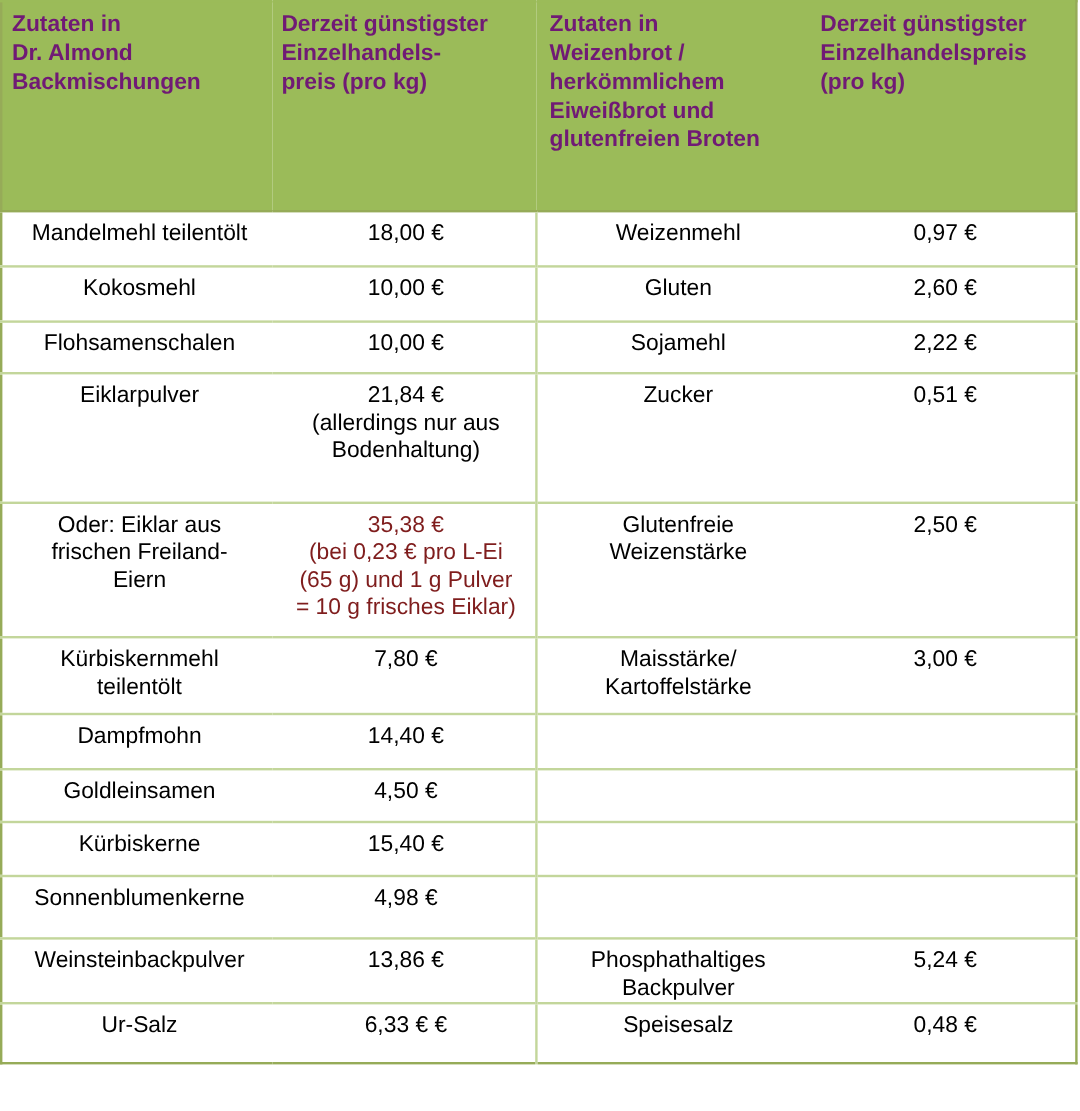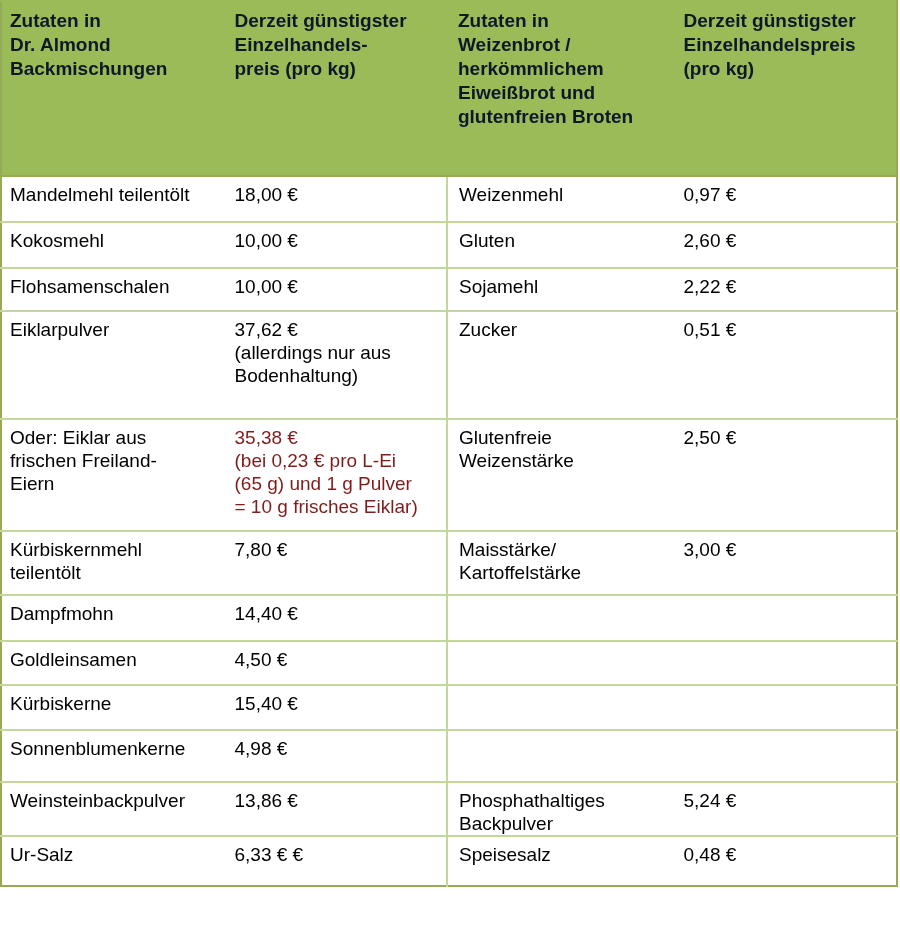--- a/index.html
+++ b/index.html
@@ -17,39 +17,39 @@
   table.price-table {
     width: 898px;
     table-layout: fixed;
     border-collapse: collapse;
     border: 2px solid #96ab58;
     border-top: 2px solid #9bbb59;
   }
   
   thead th {
     background: #9bbb59;
-    color: #0f172a;
+    color: #701a75;
     font-weight: bold;
     font-size: 19px;
     line-height: 24px;
     text-align: left;
     vertical-align: top;
     padding: 7px 4px 0 8px;
     white-space: pre-line;
     border-bottom: 2px solid #96ab58;
   }
   thead tr { height: 175px; }
   thead th.col-bread-ing { padding-left: 11px; }
   
   tbody td {
     background: #ffffff;
     color: #000000;
     font-size: 19px;
     line-height: 23px;
-    text-align: left;
+    text-align: center;
     vertical-align: top;
     padding: 6px 4px 0 8px;
     white-space: pre-line;
     overflow: hidden;
   }
   tbody tr + tr td { border-top: 2px solid #c3d69b; }
   tbody td.col-bread-ing { border-left: 2px solid #c3d69b; padding-left: 11px; }
   tbody td.highlight { color: #7f1d1d; }
   
   tbody tr:nth-child(1)  { height: 46px; }
@@ -109,21 +109,21 @@
         <td>2,60 €</td>
       </tr>
       <tr>
         <td>Flohsamenschalen</td>
         <td>10,00 €</td>
         <td class="col-bread-ing">Sojamehl</td>
         <td>2,22 €</td>
       </tr>
       <tr>
         <td>Eiklarpulver</td>
-        <td>37,62 €
+        <td>21,84 €
 (allerdings nur aus
 Bodenhaltung)</td>
         <td class="col-bread-ing">Zucker</td>
         <td>0,51 €</td>
       </tr>
       <tr>
         <td>Oder: Eiklar aus
 frischen Freiland-
 Eiern</td>
         <td class="highlight">35,38 €

